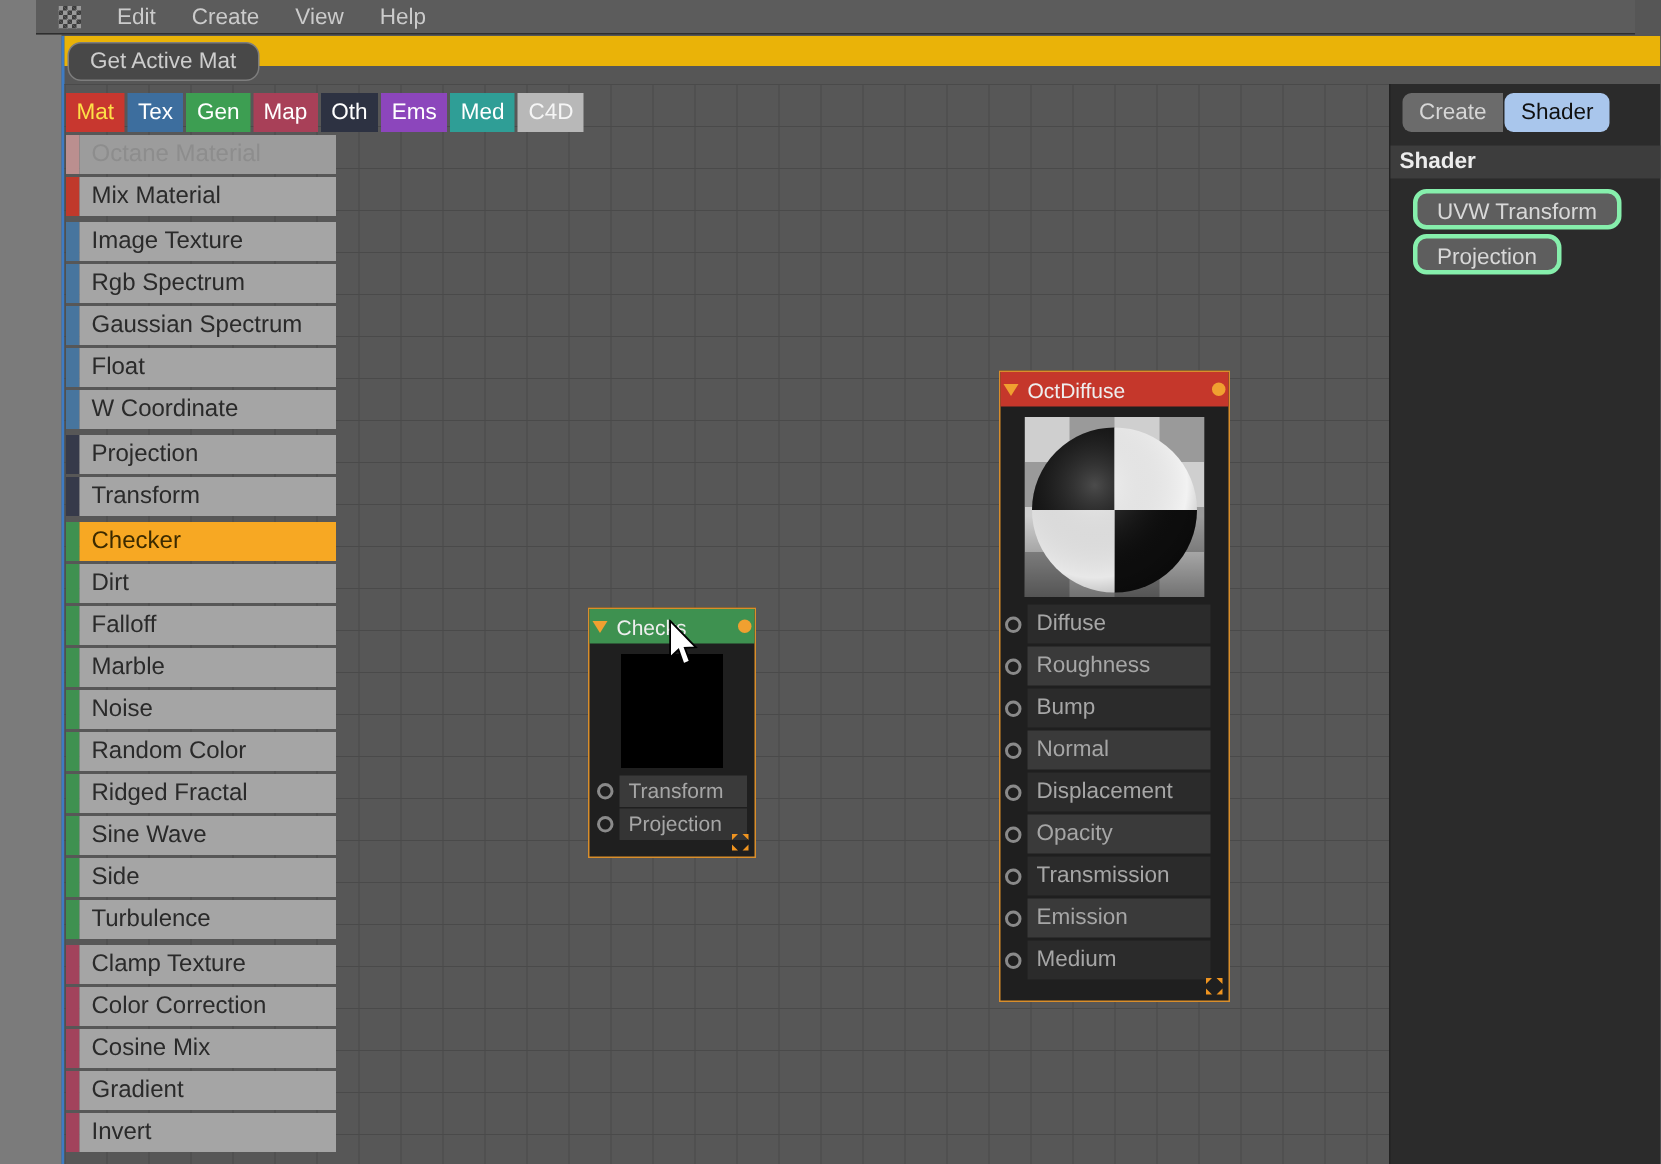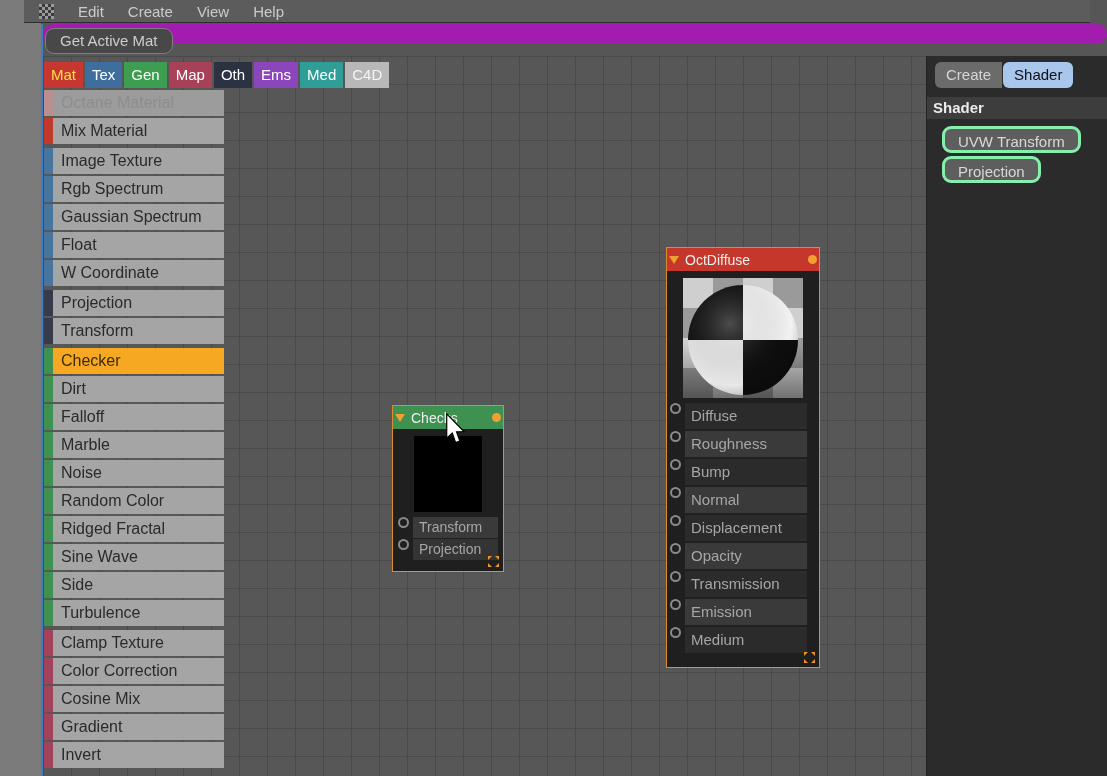--- a/index.html
+++ b/index.html
@@ -8,21 +8,21 @@
   
   .left-strip{position:absolute;left:0;top:0;width:41px;height:776px;background:#7b7b7b;}
   .menu-bar{position:absolute;left:24px;top:0;width:1066px;height:23px;background:#5c5c5c;
             border-bottom:1px solid #2e2e2e;display:flex;align-items:center;gap:24px;padding-left:15px;box-sizing:border-box;}
   .grip{width:15px;height:15px;background-color:#9a9a9a;
         background-image:linear-gradient(45deg,#3c3c3c 25%,transparent 25%,transparent 75%,#3c3c3c 75%),
                          linear-gradient(45deg,#3c3c3c 25%,transparent 25%,transparent 75%,#3c3c3c 75%);
         background-size:6px 6px;background-position:0 0,3px 3px;}
   .menu-item{color:#cbcbcb;font-size:15px;cursor:default;}
   .blue-line{position:absolute;left:41px;top:24px;width:2px;height:752px;background:#3e7cc4;}
-  .toolbar{position:absolute;left:43px;top:24px;width:1064px;height:20px;background:#a21caf;border-radius:11px;}
+  .toolbar{position:absolute;left:43px;top:24px;width:1064px;height:20px;background:#eab308;}
   .gam-btn{position:absolute;left:2px;top:4px;height:24px;padding:0 14px;background:#484848;
            border:1px solid #7d7d7d;border-radius:9px;color:#cdcdcd;font-size:15px;line-height:24px;}
 
   
   .canvas{position:absolute;left:43px;top:56px;width:883px;height:720px;background-color:#575757;
           background-image:linear-gradient(#4a4a4a 1px,transparent 1px),linear-gradient(90deg,#4a4a4a 1px,transparent 1px);
           background-size:28px 28px;}
 
   
   .cat-tabs{position:absolute;left:44px;top:62px;display:flex;gap:2px;z-index:3;}
@@ -38,21 +38,21 @@
   .nl-item.disabled .nl-label{background:#9c9c9c;color:#8d8d8d;}
   .nl-item.selected .nl-label{background:#f7a823;color:#3c2b00;}
 
   
   .node{position:absolute;box-sizing:border-box;border:1px solid #d98e2b;background:#1f1f1f;z-index:4;}
   .node-header{height:23px;display:flex;align-items:center;padding:0 2px;gap:6px;}
   .tri-down{width:0;height:0;border-left:5px solid transparent;border-right:5px solid transparent;
             border-top:8px solid #f0a030;}
   .node-title{color:#eeeeee;font-size:14px;white-space:nowrap;}
   .node-dot{margin-left:auto;width:9px;height:9px;border-radius:50%;background:#f0a030;}
-  .port-row{display:flex;align-items:flex-start;padding-left:5px;}
+  .port-row{display:flex;align-items:center;padding-left:5px;}
   .port-circle{width:7px;height:7px;border:2px solid #8a8a8a;border-radius:50%;flex:0 0 auto;margin-right:4px;}
   .port-label{flex:1;color:#a6a6a6;white-space:nowrap;overflow:hidden;padding-left:6px;}
   .expand-icon{position:absolute;right:3px;bottom:3px;width:13px;height:13px;}
 
   .node-checks{left:392px;top:405px;width:112px;height:167px;}
   .node-checks .node-header{background:#3e9150;}
   .checks-preview{width:68px;height:76px;background:#000;margin:7px auto 5px auto;}
   .node-checks .port-row{height:21px;margin-bottom:1px;padding-left:5px;}
   .node-checks .port-label{font-size:14px;line-height:21px;margin-right:5px;}
   .node-checks .port-row:nth-child(odd) .port-label{background:#3a3a3a;}

